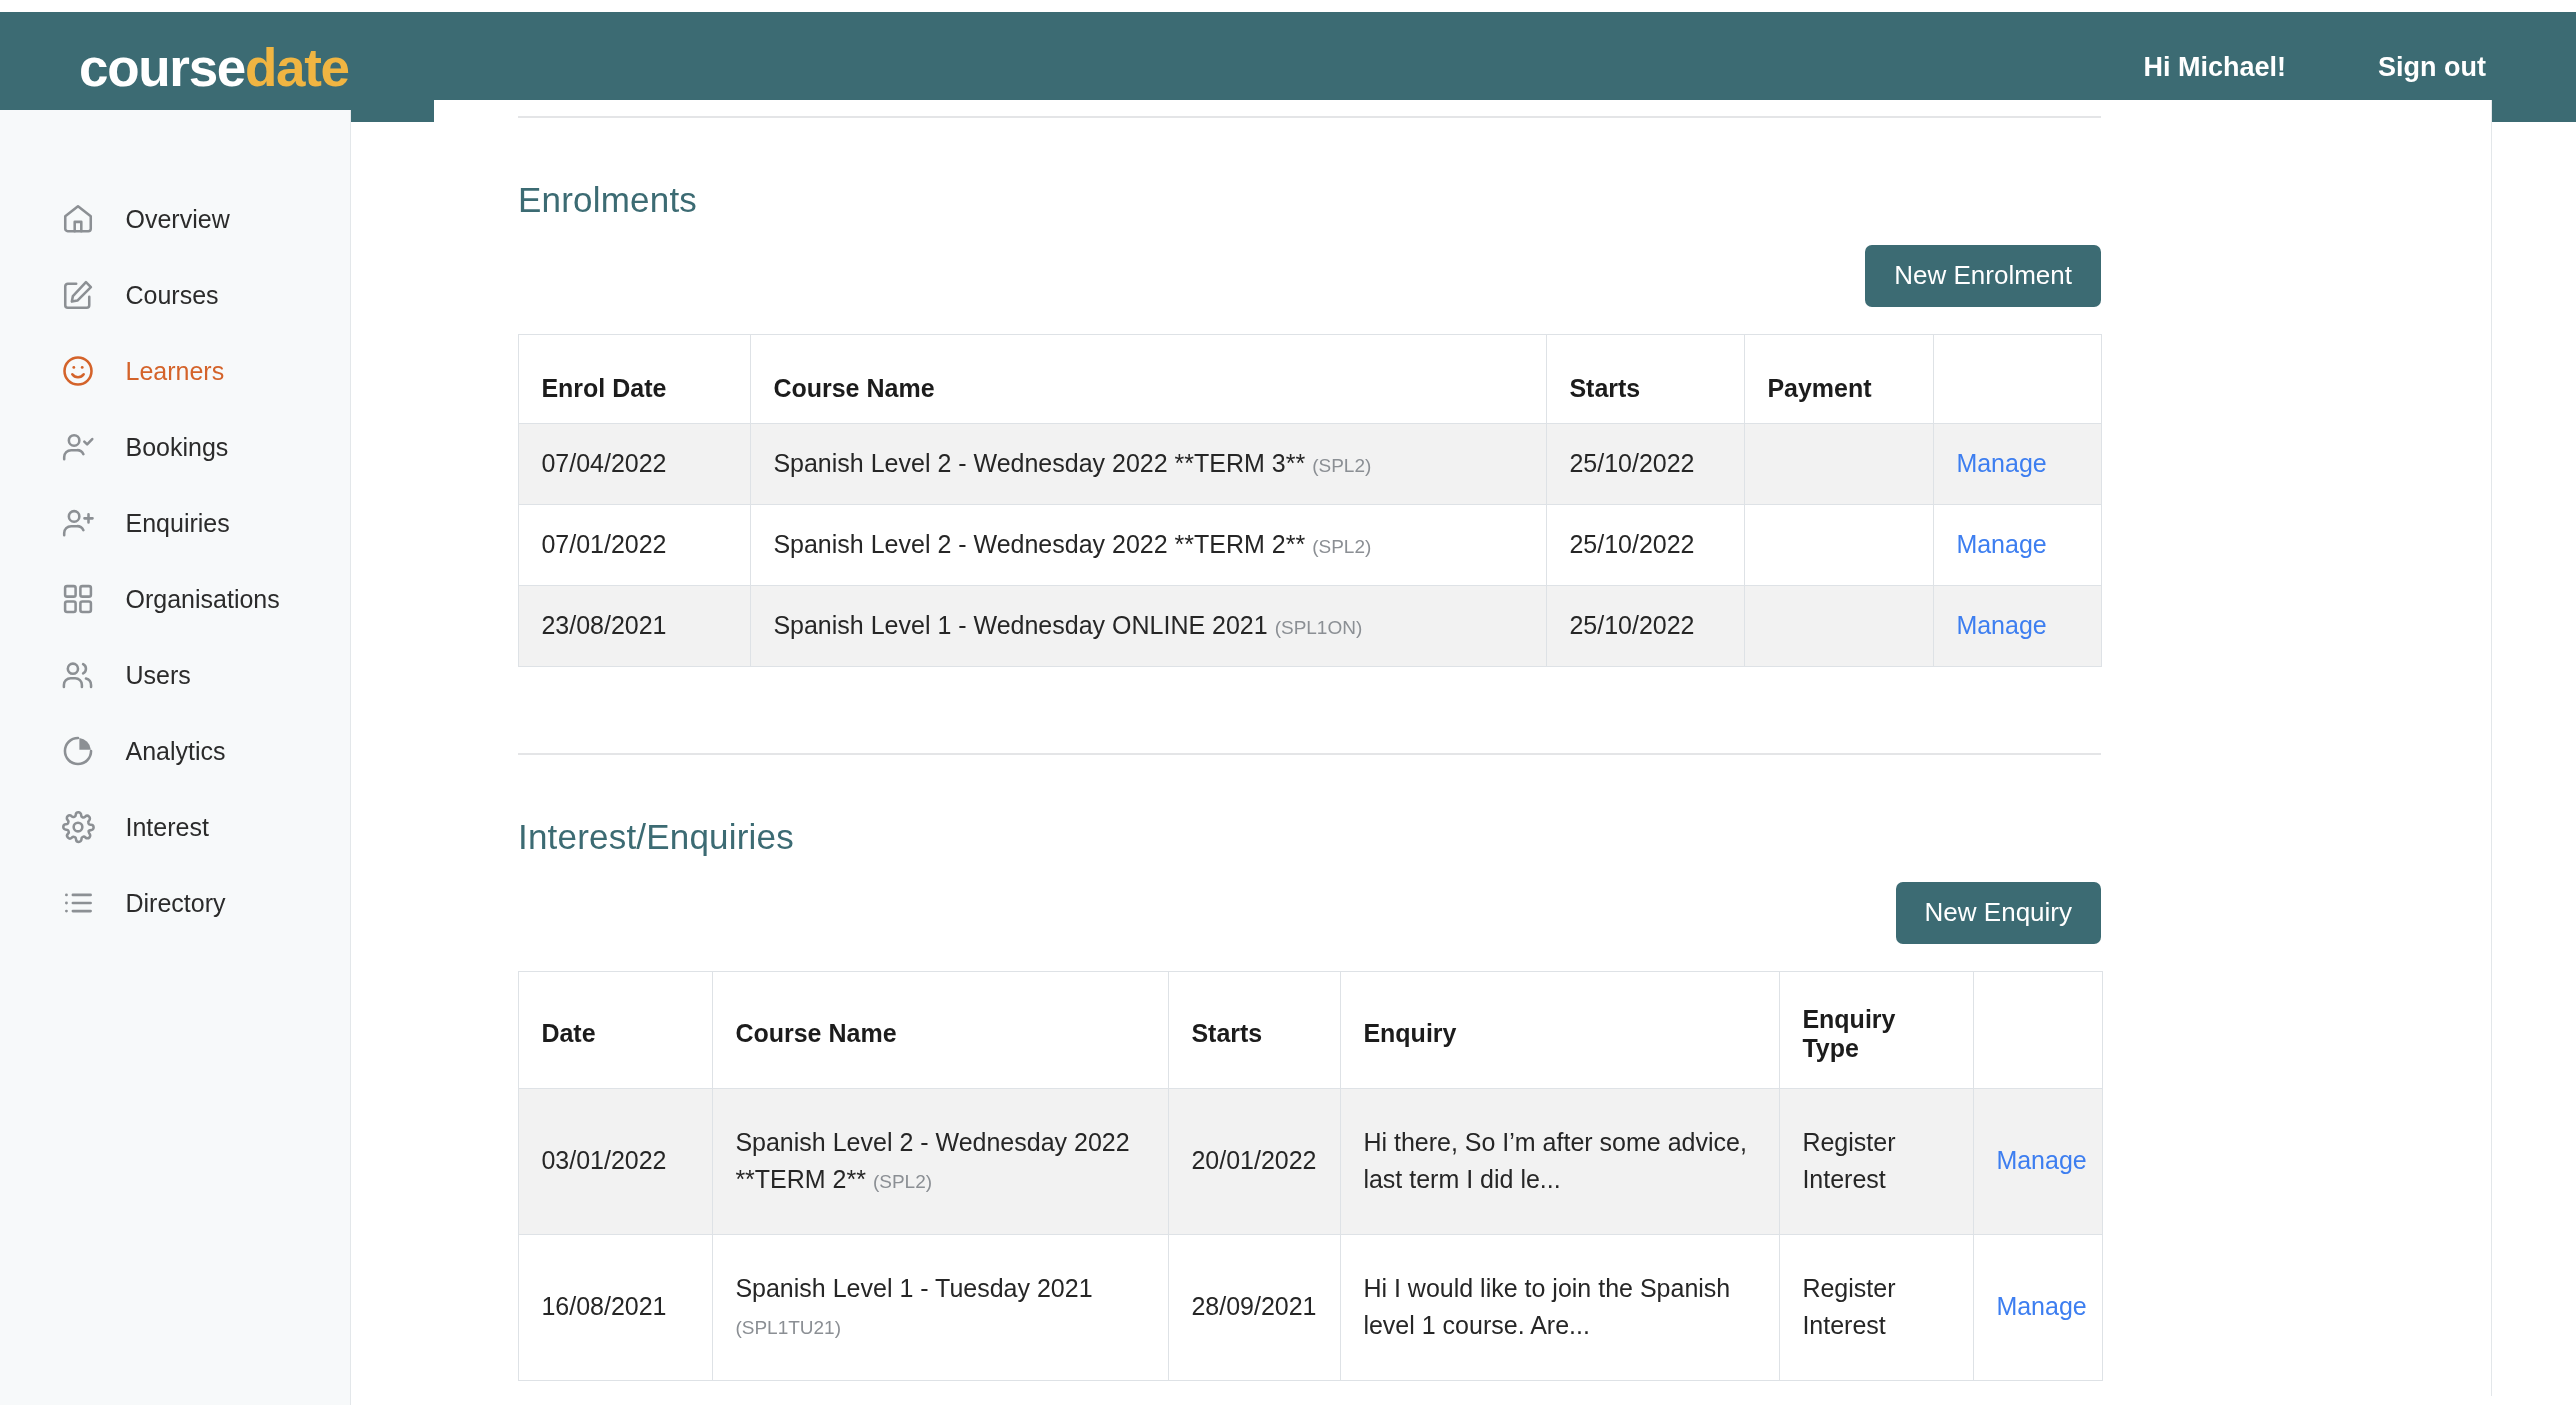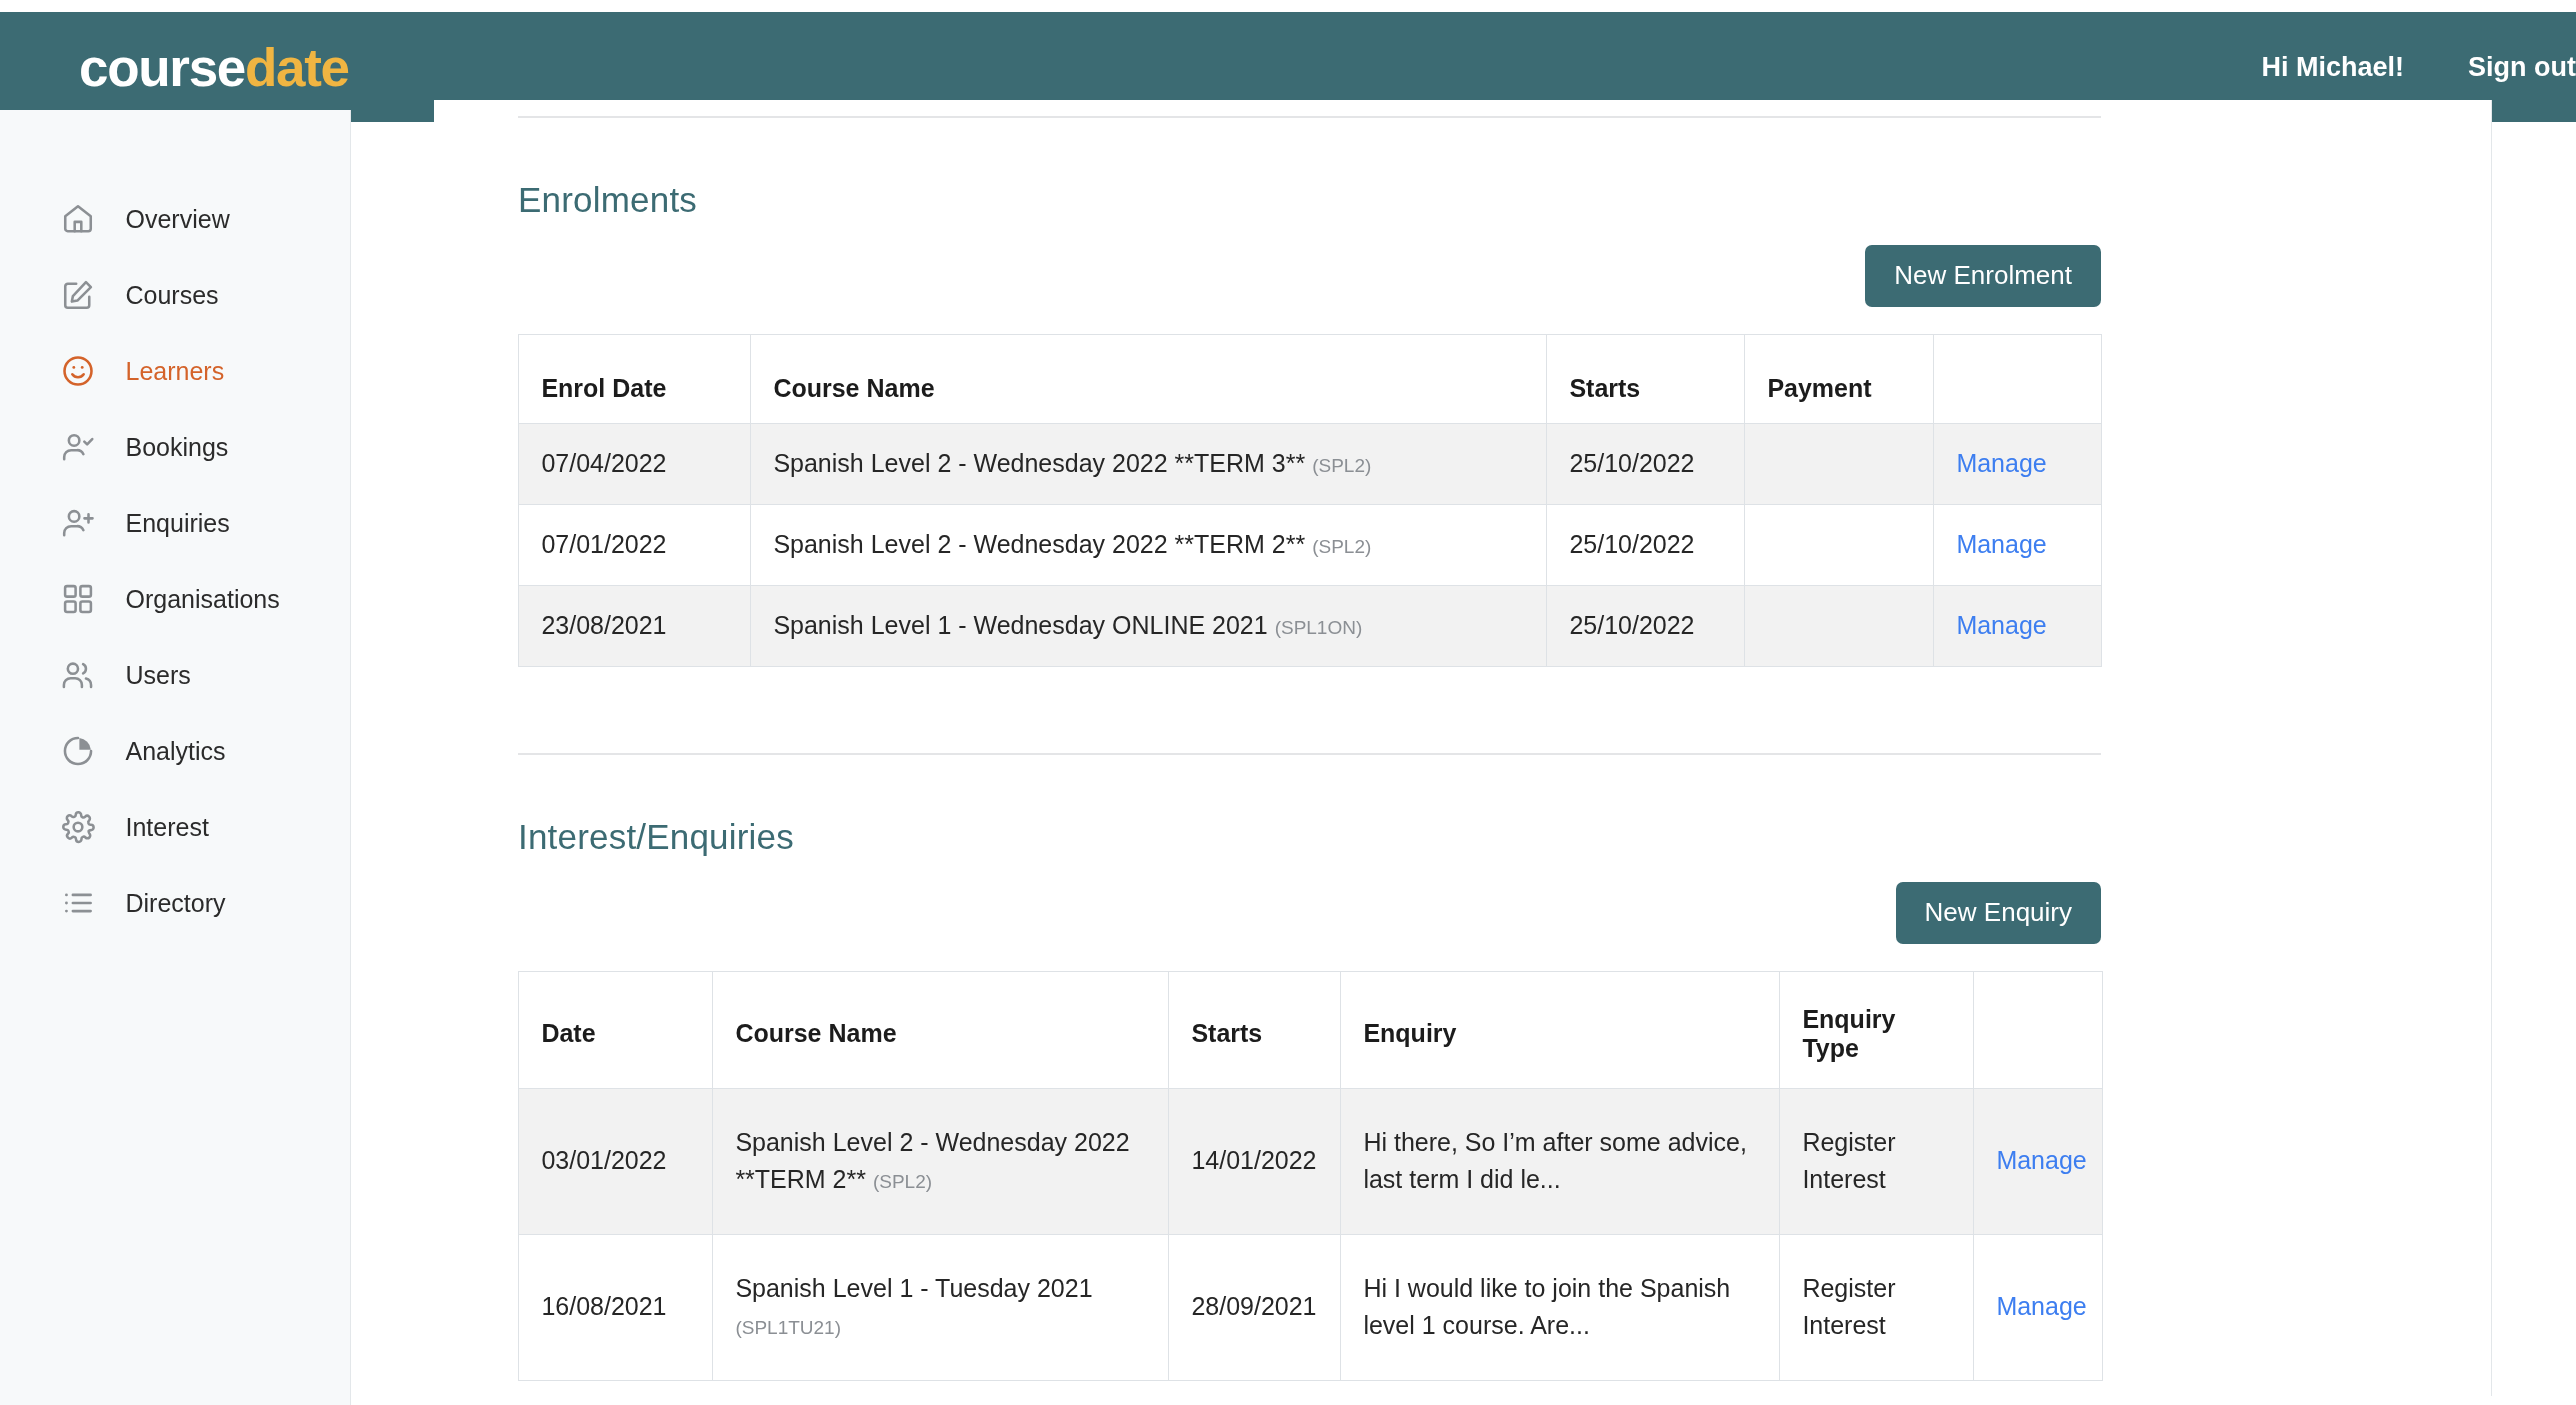--- a/index.html
+++ b/index.html
@@ -29,21 +29,22 @@
     letter-spacing: -1.3px;
     line-height: 1;
     white-space: nowrap;
   }
   .logo .logo-course { color: #ffffff; }
   .logo .logo-date { color: #f0b542; }
 
   .topbar-right {
     display: flex;
     align-items: center;
-    gap: 64px;
+    margin-right: 90px;
+    gap: 92px;
     text-align: right;
   }
   .topbar-right .nav-text {
     color: #ffffff;
     font-size: 27px;
     font-weight: 700;
     white-space: nowrap;
   }
 
   
@@ -389,21 +390,21 @@
             <span>Enquiry</span><br>
             <span>Type</span>
           </th>
           <th></th>
         </tr>
       </thead>
       <tbody>
         <tr class="striped">
           <td class="topcell">03/01/2022</td>
           <td class="topcell"><span>Spanish Level 2 - Wednesday 2022 **TERM 2**</span> <span class="code">(SPL2)</span></td>
-          <td class="topcell">14/01/2022</td>
+          <td class="topcell">20/01/2022</td>
           <td class="topcell">Hi there, So I’m after some advice, last term I did le...</td>
           <td class="topcell">Register Interest</td>
           <td class="topcell"><span class="manage-link">Manage</span></td>
         </tr>
         <tr>
           <td class="topcell">16/08/2021</td>
           <td class="topcell"><span>Spanish Level 1 - Tuesday 2021</span> <span class="code">(SPL1TU21)</span></td>
           <td class="topcell">28/09/2021</td>
           <td class="topcell">Hi I would like to join the Spanish level 1 course. Are...</td>
           <td class="topcell">Register Interest</td>

